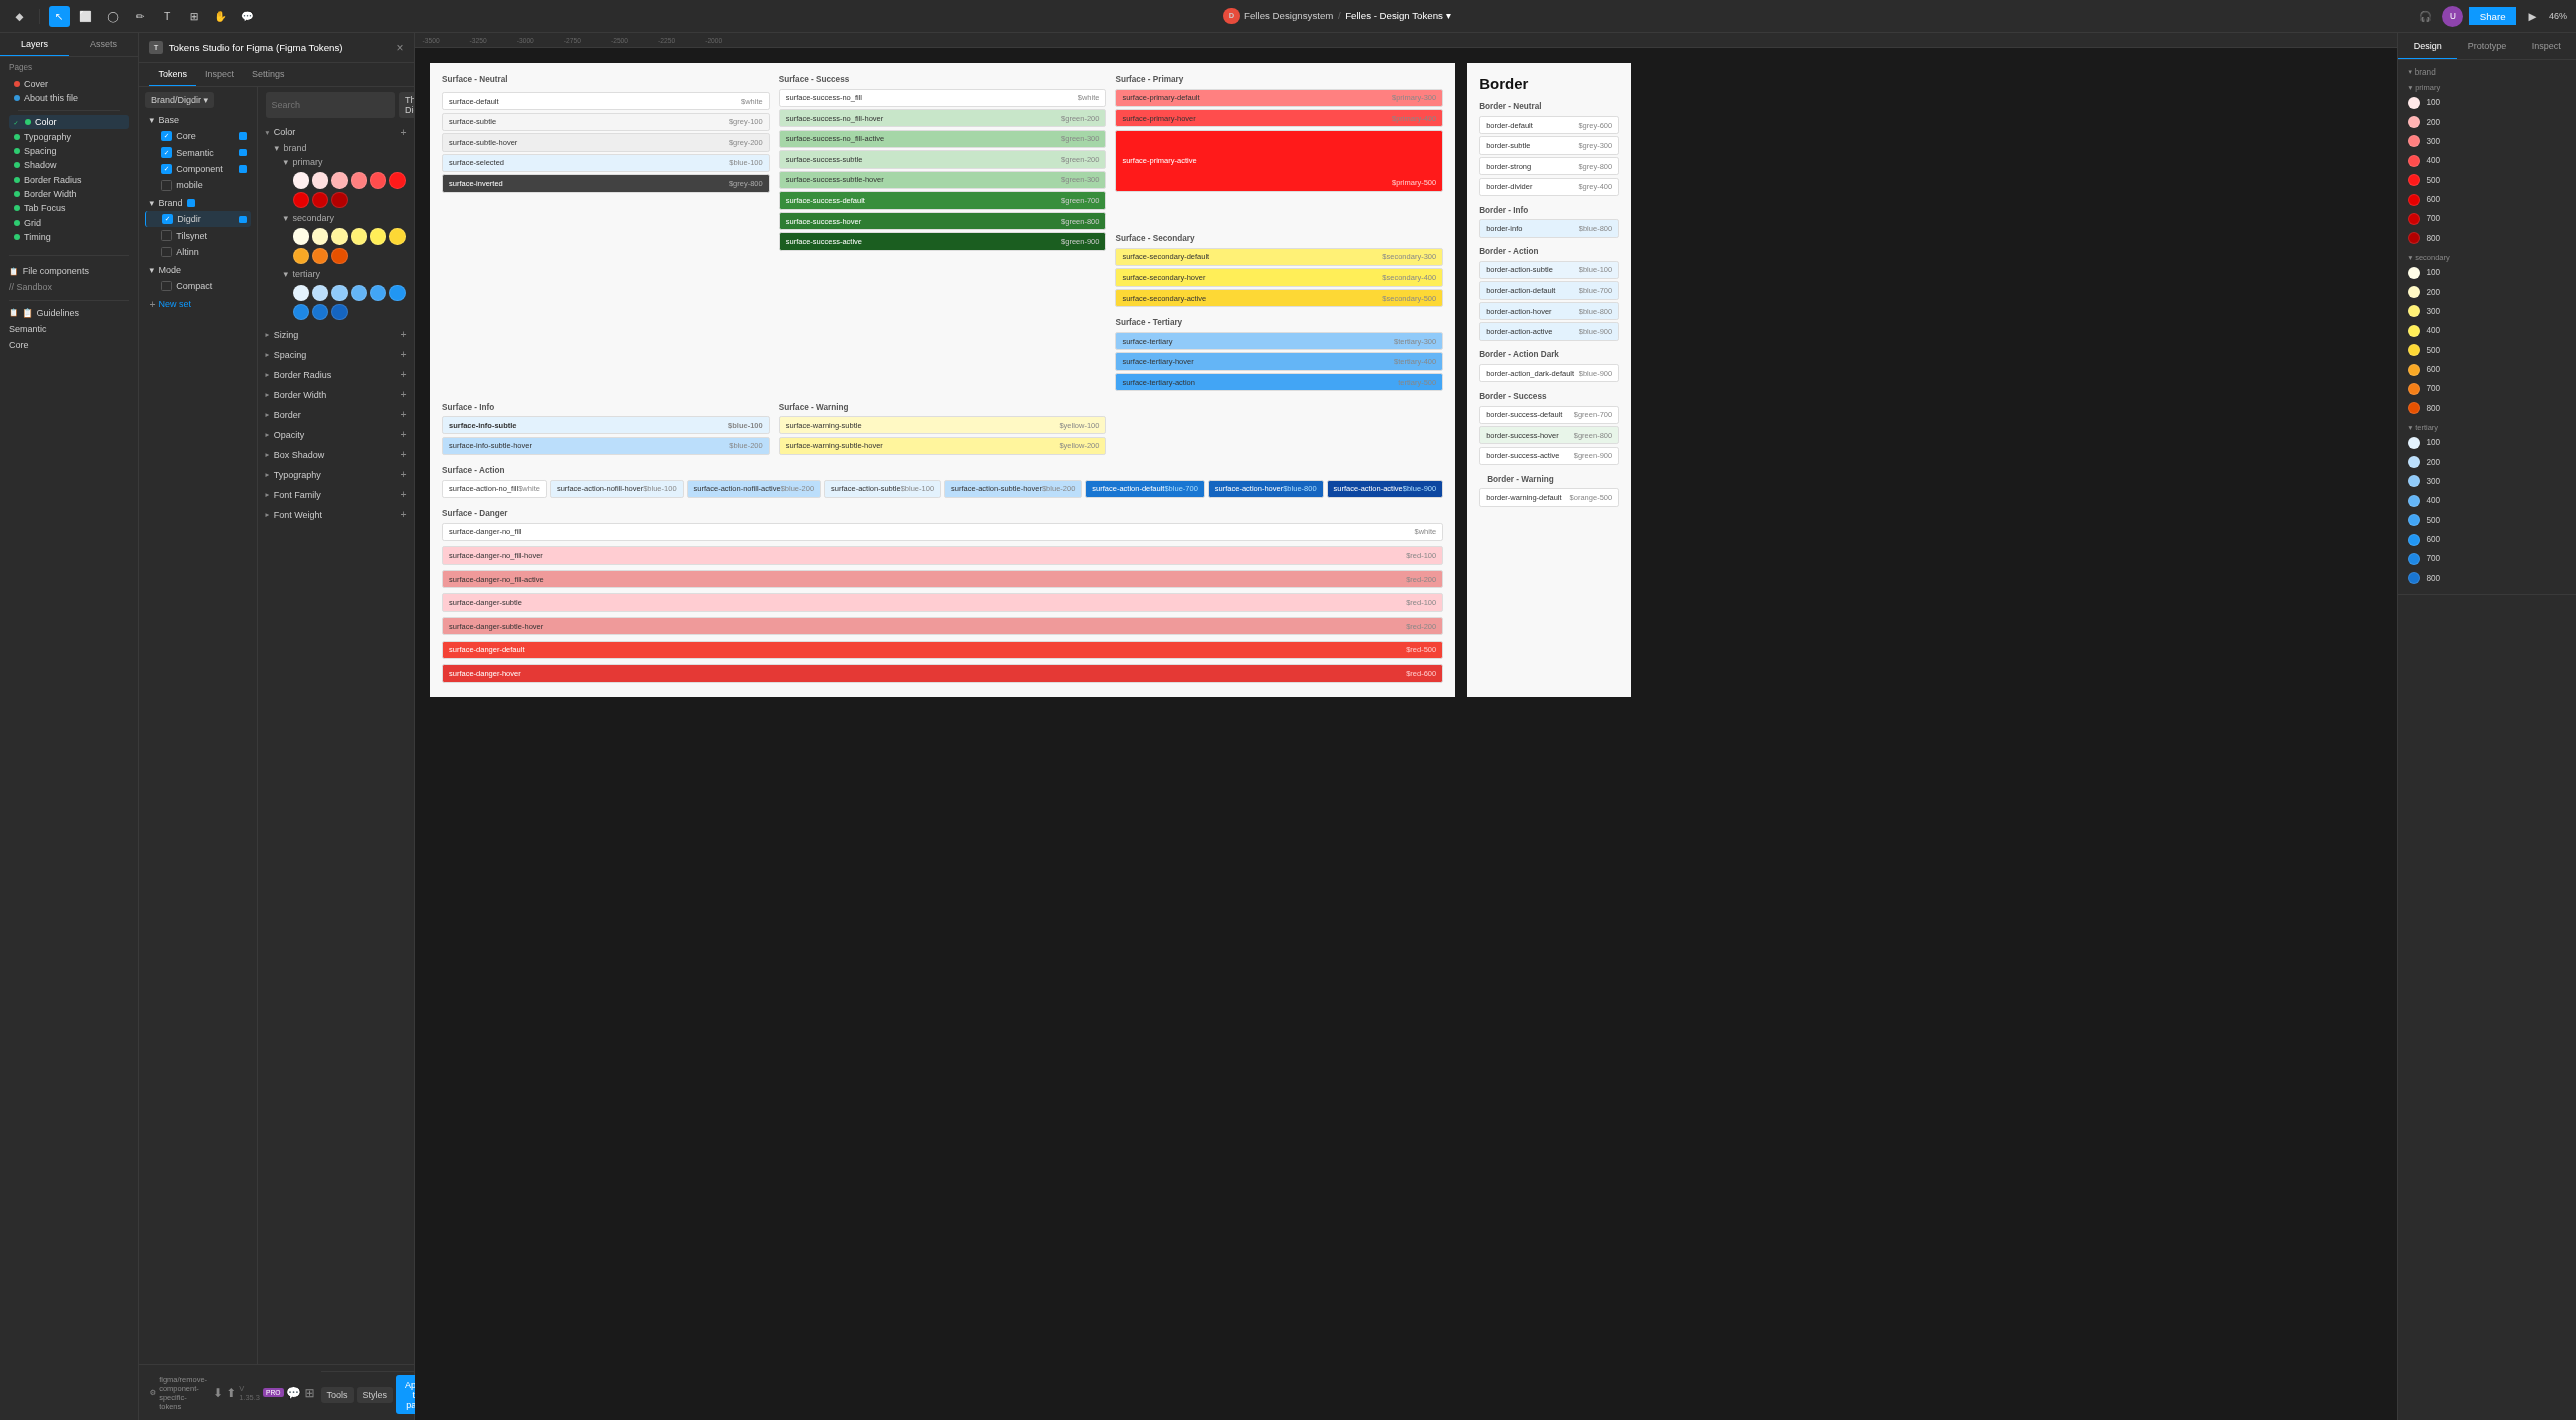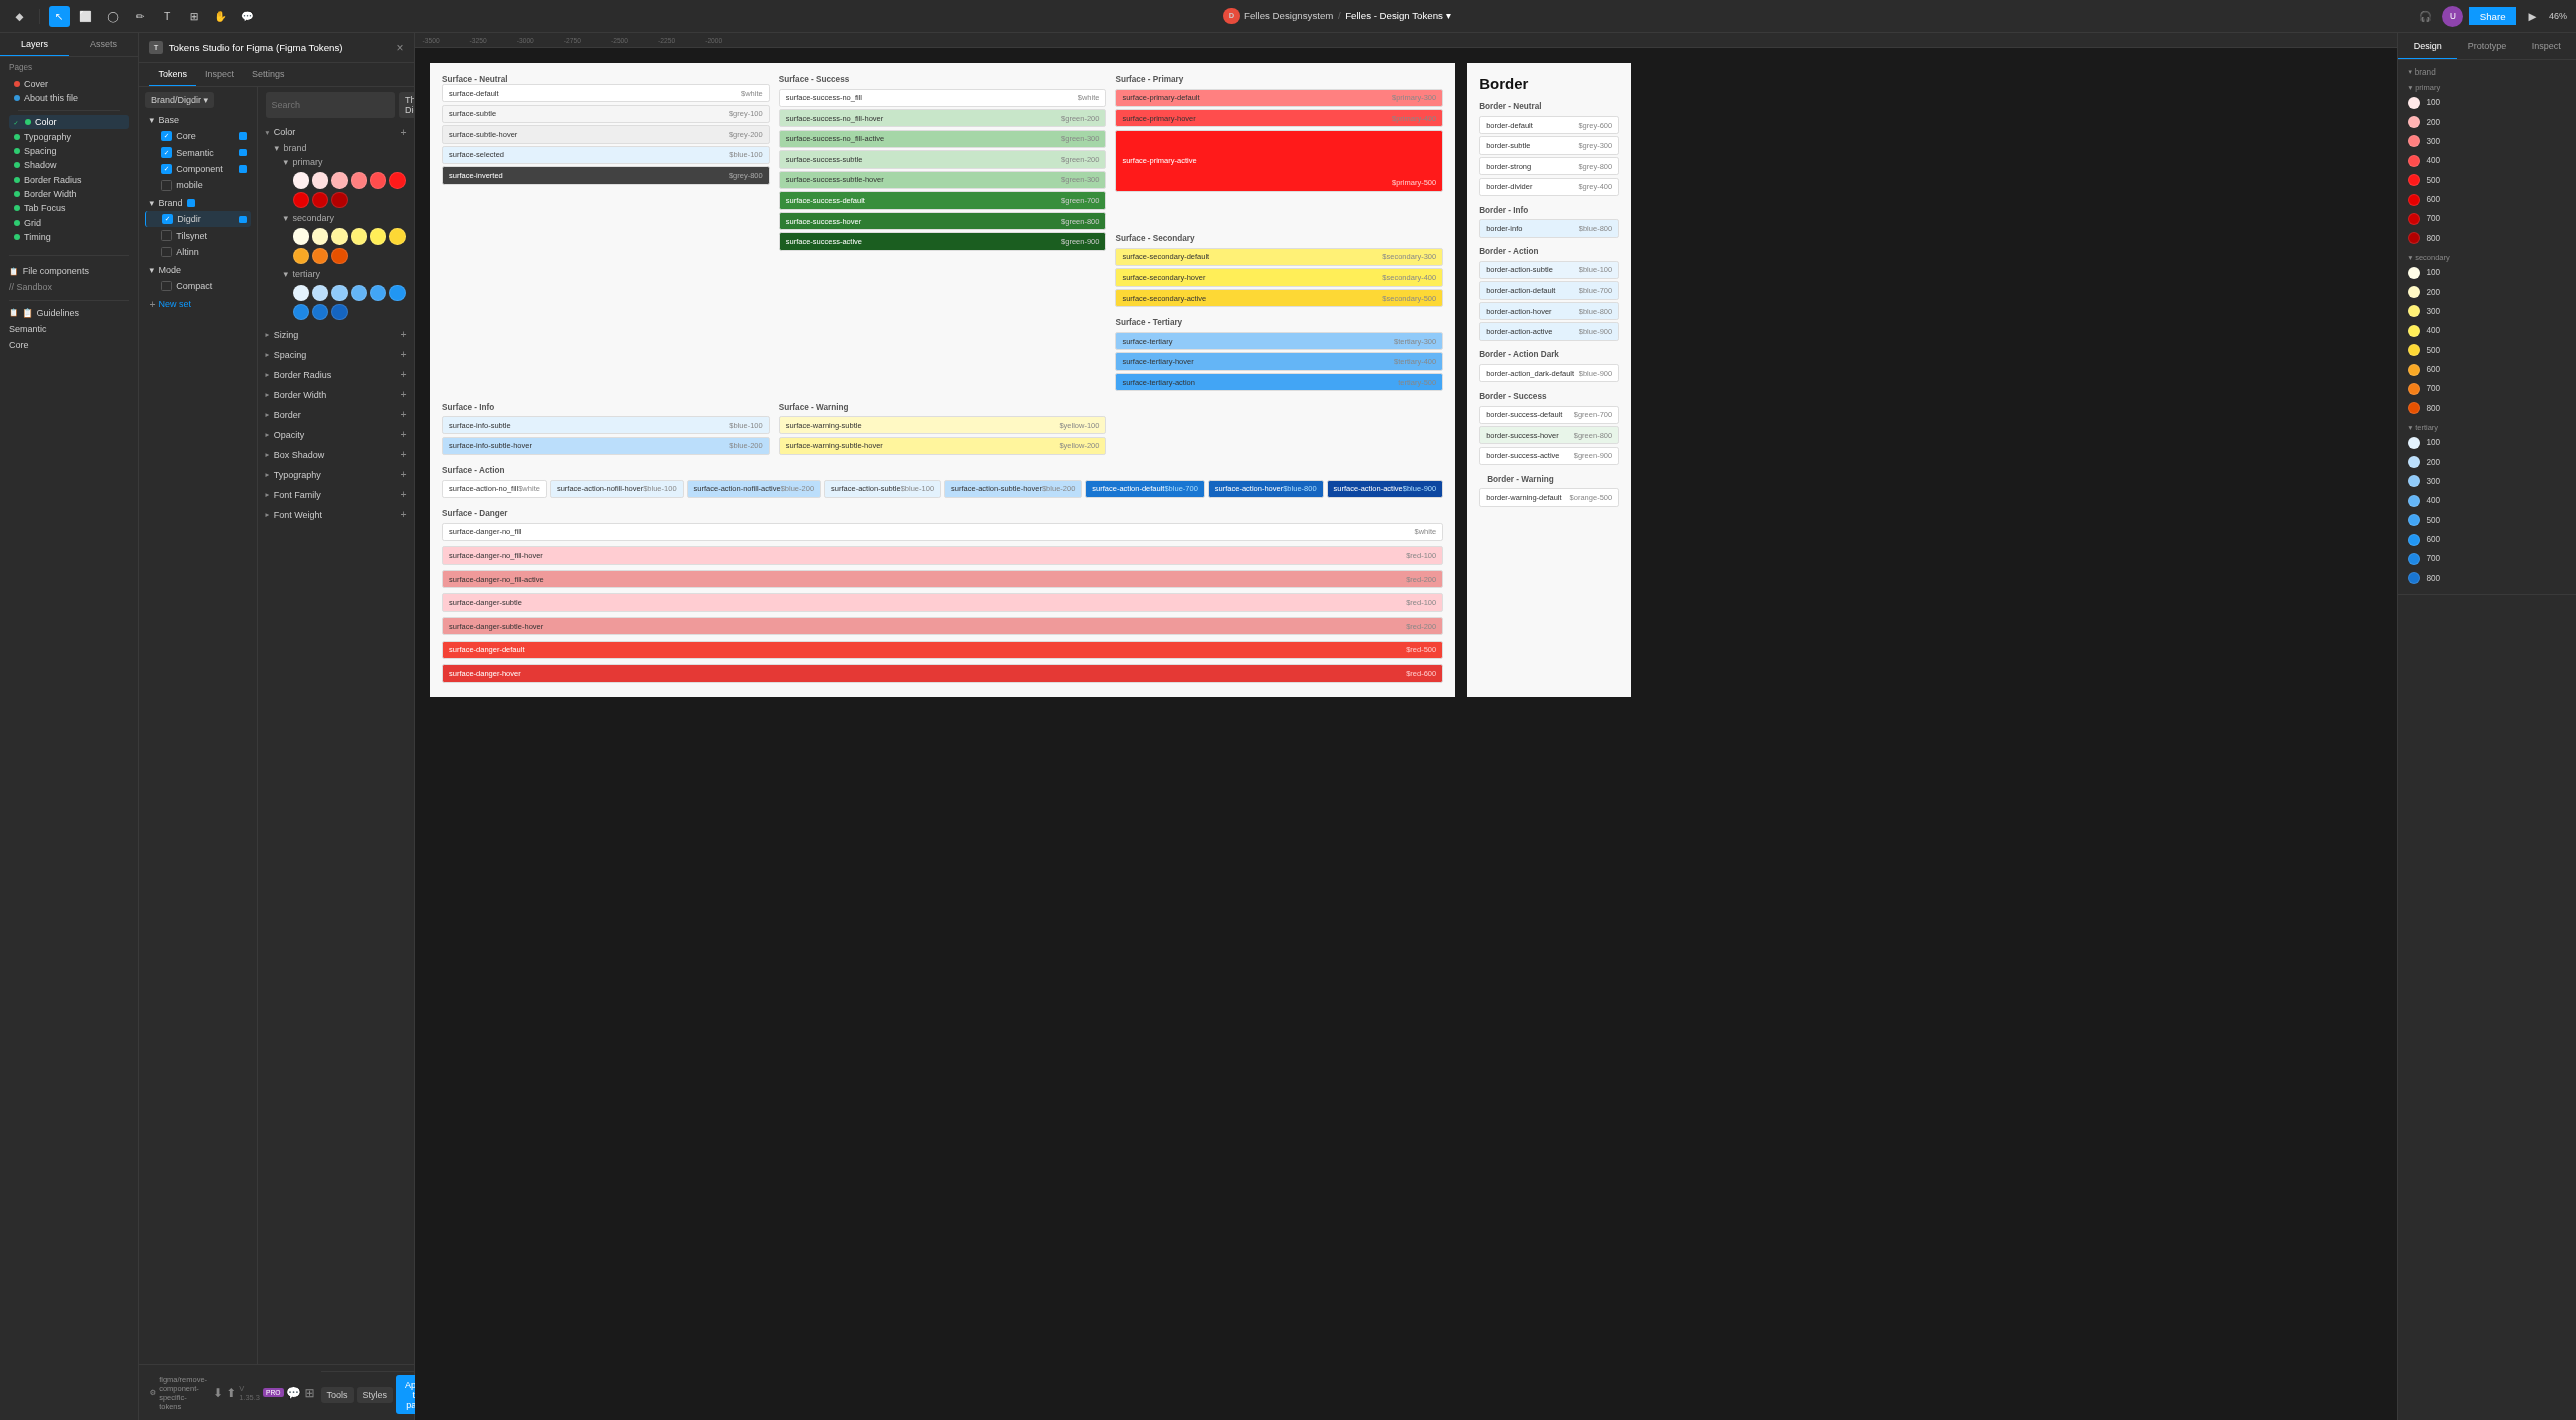--- a/index.html
+++ b/index.html
@@ -484,21 +484,21 @@
       <span class="ruler-tick">-2000</span>
     </div>
 
     <div class="canvas-content">
       <div style="position:absolute; top:15px; left:15px; display:flex; gap:12px;">
 
         <div style="background:#f8f8f8; padding:12px; min-width:336px;">
           <div style="display:grid; grid-template-columns:1fr 1fr 1fr; gap:9px;">
 
             <div>
-              <div style="font-size:8.2px;color:#555;font-weight:600;margin-bottom:0;">Surface - Neutral</div>
+              <div style="font-size:8.2px;color:#555;font-weight:600;margin-bottom:8px;">Surface - Neutral</div>
               <div class="token-card">
                   <span class="name">surface-default</span>
                   <span class="val">$white</span>
                 </div>
               <div class="token-card" style="background:#f5f5f5;">
                   <span class="name">surface-subtle</span>
                   <span class="val">$grey-100</span>
                 </div>
               <div class="token-card" style="background:#eeeeee;">
                   <span class="name">surface-subtle-hover</span>
@@ -592,21 +592,21 @@
                   <span class="name">surface-tertiary-action</span>
                   <span class="val">tertiary-500</span>
                 </div>
             </div>
           </div>
 
           <div style="display:grid; grid-template-columns:1fr 1fr 1fr; gap:9px; margin-top:9px;">
 
             <div>
               <div style="font-size:8.2px;color:#555;font-weight:600;margin-bottom:4.5px;">Surface - Info</div>
-              <div class="token-card" style="background:#e3f2fd;">
+              <div class="token-card" style="background:#e3f2fd;font-weight:bold;">
                   <span class="name">surface-info-subtle</span>
                   <span class="val">$blue-100</span>
                 </div>
               <div class="token-card" style="background:#bbdefb;">
                   <span class="name">surface-info-subtle-hover</span>
                   <span class="val">$blue-200</span>
                 </div>
             </div>
 
             <div>

